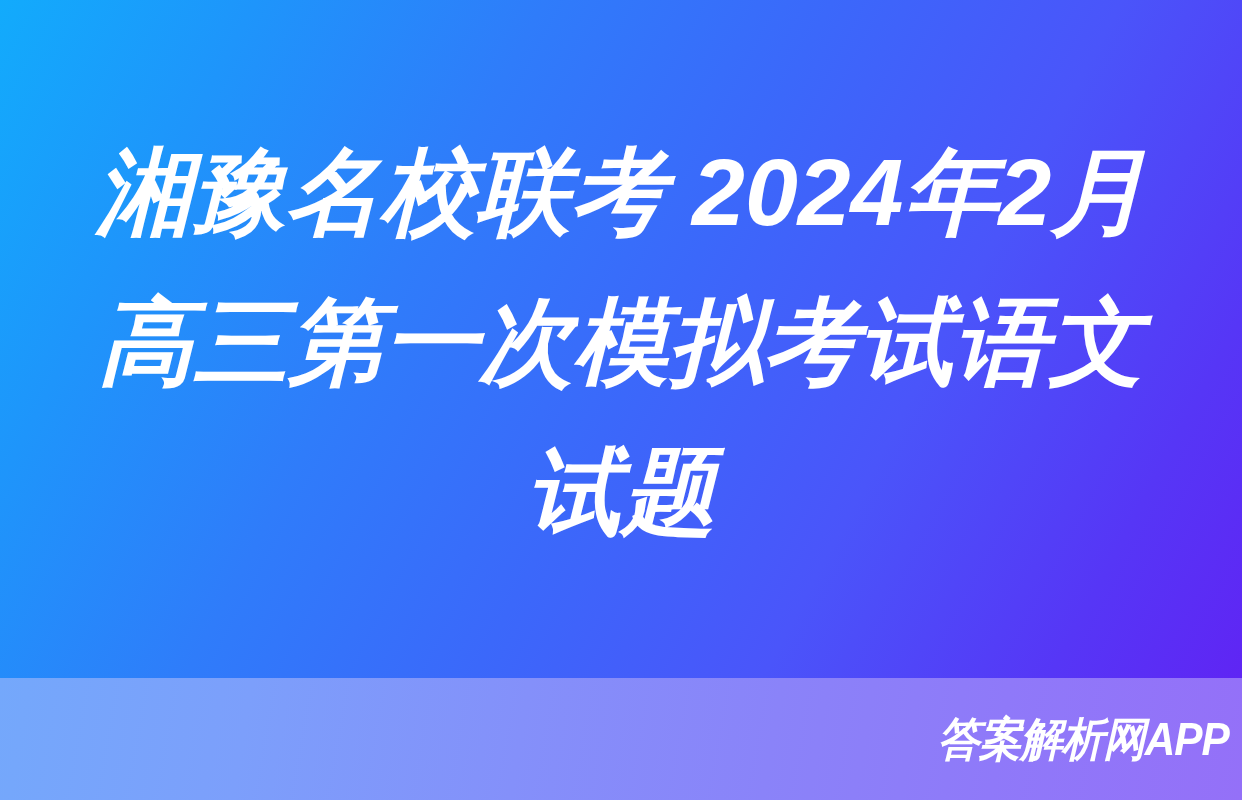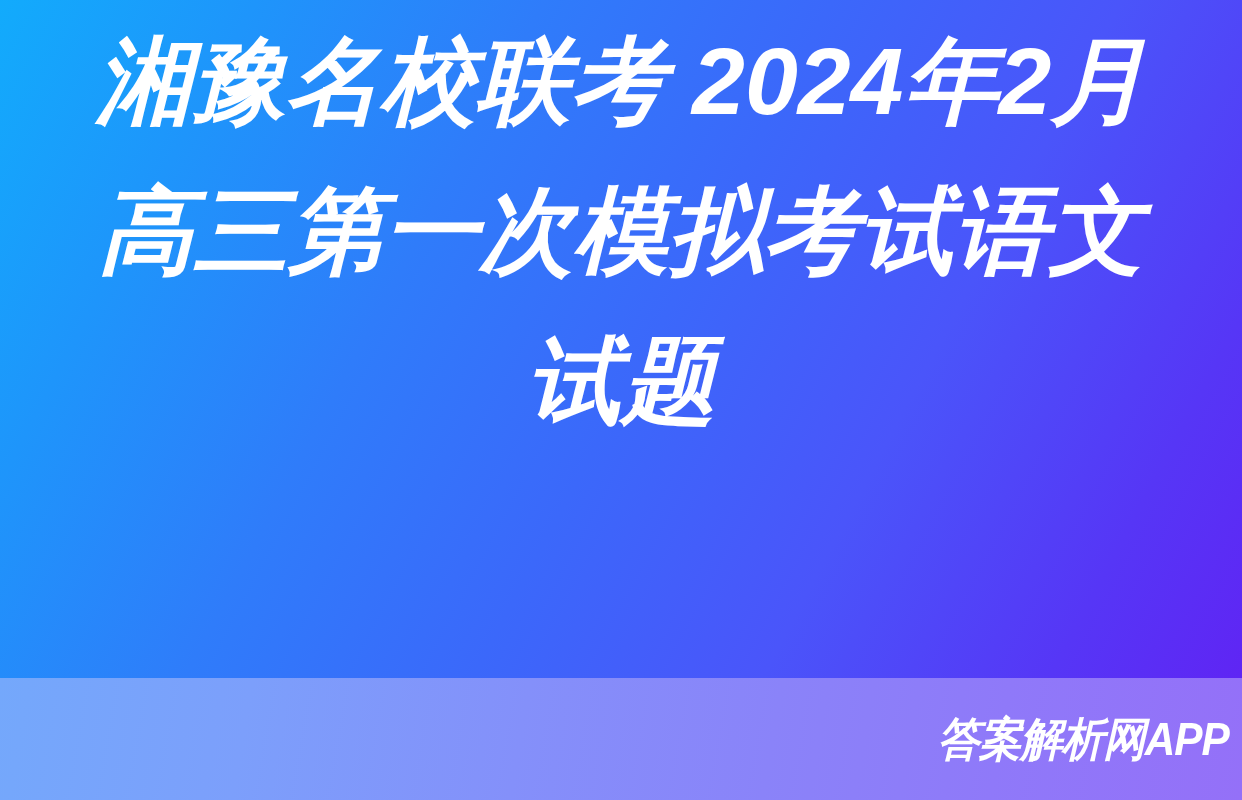--- a/index.html
+++ b/index.html
@@ -28,21 +28,21 @@
     height: 678px;
     background: linear-gradient(118deg,
                 #12ABFC 0%,
                 #1E95FB 16%,
                 #2F7CFA 34%,
                 #3B68FA 52%,
                 #4A55FA 70%,
                 #5636F6 88%,
                 #5F25F4 100%);
     display: flex;
-    align-items: flex-start;
+    align-items: center;
     justify-content: center;
   }
 
   #hero-title {
     width: 1068px;
     margin: 0 auto;
     color: #ffffff;
     font-size: 95px;
     line-height: 150px;
     font-weight: 700;

